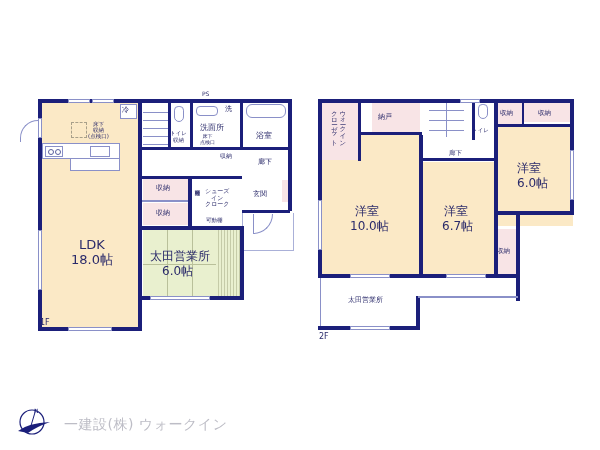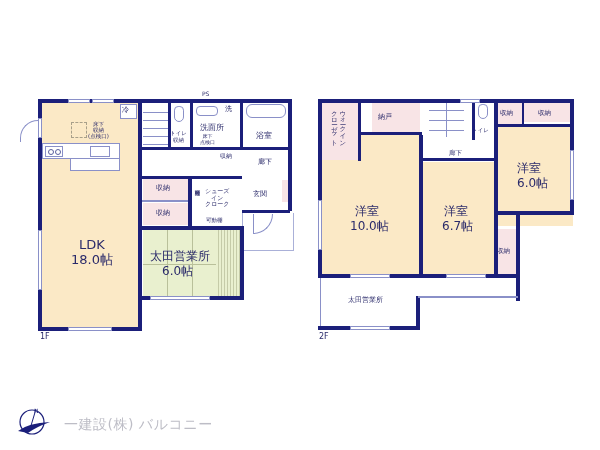--- a/index.html
+++ b/index.html
@@ -122,21 +122,21 @@
   <div class="thin" style="left:142px;top:200px;width:46px;height:2px;"></div>
 
   <div class="window" style="left:68px;top:99px;width:22px;height:4px;"></div>
   <div class="window" style="left:92px;top:99px;width:22px;height:4px;"></div>
   <div class="window" style="left:68px;top:327px;width:44px;height:4px;"></div>
   <div class="window" style="left:38px;top:230px;width:4px;height:60px;"></div>
   <div class="window" style="left:38px;top:118px;width:4px;height:20px;"></div>
   <div class="window" style="left:150px;top:296px;width:60px;height:4px;"></div>
   <div class="abs" style="left:20px;top:120px;width:18px;height:22px;border:1px solid #8a90c8;border-radius:18px 0 0 0;border-bottom:none;border-right:none;"></div>
 
-  <div class="lbl sm" style="left:40px;top:333px;font-size:8px;">1F</div>
+  <div class="lbl sm" style="left:40px;top:319px;font-size:8px;">1F</div>
 </div>
 
 <div class="abs" style="left:0;top:0;width:600px;height:350px;">
 
   <div class="room floor-pink" style="left:321px;top:102px;width:38px;height:58px;"></div>
   <div class="lbl" style="left:330px;top:106px;writing-mode:vertical-rl;white-space:pre;font-size:6.5px;line-height:1.3;">ウォークイン
 クローゼット</div>
 
   <div class="room floor-pink" style="left:372px;top:102px;width:48px;height:33px;"></div>
   <div class="lbl sm" style="left:378px;top:114px;">納戸</div>
@@ -209,13 +209,13 @@
 </div>
 
 <div class="abs" style="left:14px;top:405px;width:40px;height:35px;">
   <svg width="40" height="35" viewBox="0 0 40 35">
     <circle cx="18" cy="17" r="12" fill="none" stroke="#1b1f7a" stroke-width="1.2"></circle>
     <path d="M4 26 Q14 18 36 17 Q22 22 14 28 Z" fill="#1b1f7a"></path>
     <line x1="22" y1="4" x2="16" y2="24" stroke="#1b1f7a" stroke-width="1"></line>
     <text x="20" y="8" font-size="6" fill="#1b1f7a" font-family="DejaVu Sans, sans-serif">N</text>
   </svg>
 </div>
-<div class="company">一建設(株) バルコニー</div>
+<div class="company">一建設(株) ウォークイン</div>
 
 </body></html>

